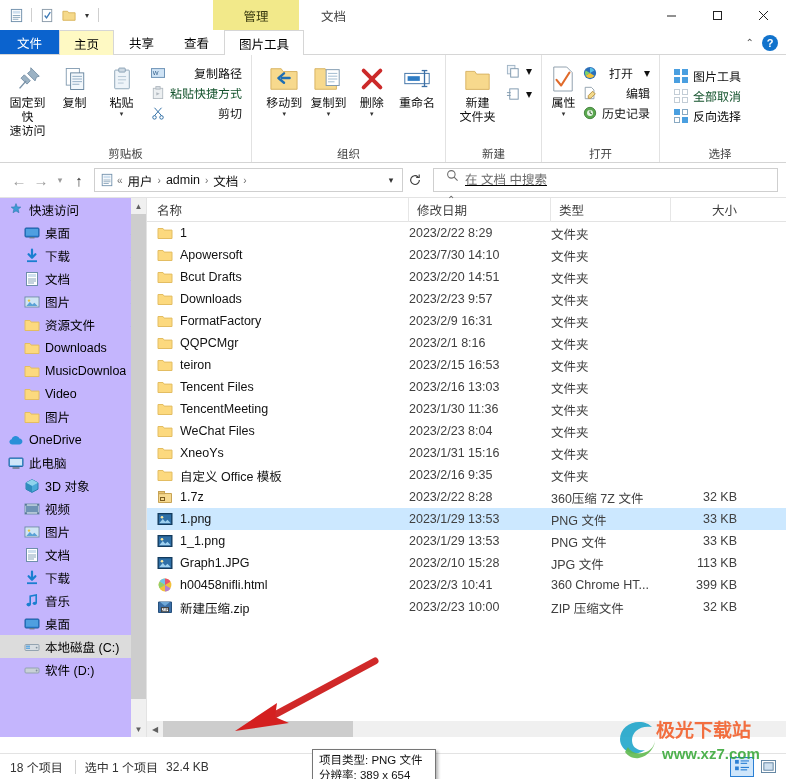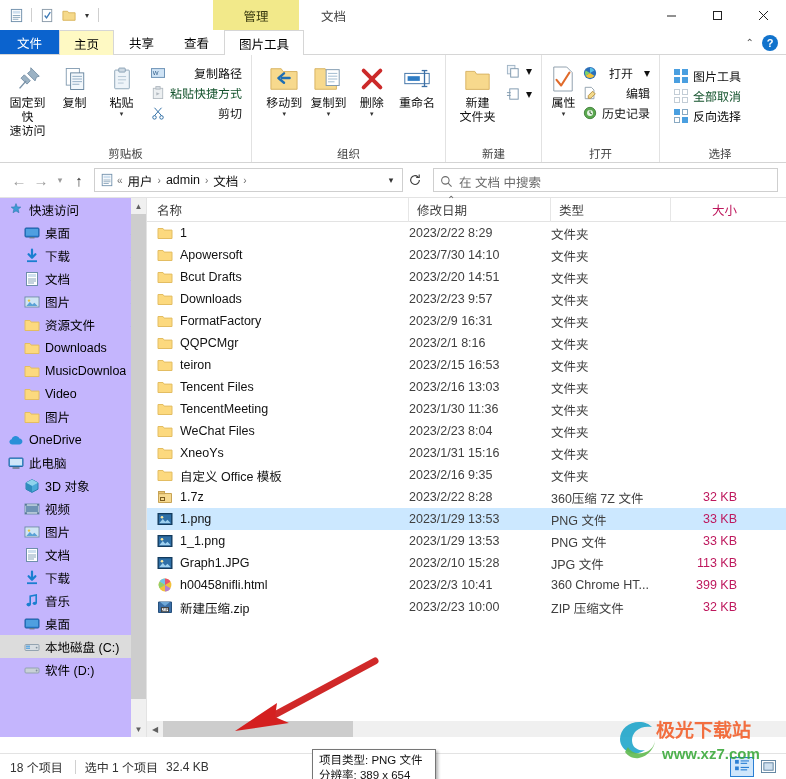--- a/index.html
+++ b/index.html
@@ -122,21 +122,21 @@
     display: flex; align-items: center; padding: 0 2px 0 3px;
     margin-left: 4px; max-width: 365px;
   }
   .crumbs { flex: 1; display: flex; align-items: center; gap: 1px; font-size: 12.5px; color: #111; }
   .crumb { padding: 1px 3px; cursor: default; white-space: nowrap;}
   .crumb-sep { color: #6d6d6d; font-size: 10px; padding: 0 1px; }
   .addr-caret { width: 18px; text-align:center; font-size: 9px; color:#333; cursor: default;}
   .refresh { width: 24px; height: 24px; display:flex; align-items:center; justify-content:center; border:1px solid transparent; cursor: default;}
   .searchbox {
     width: 345px; height: 24px; border: 1px solid #cfcfcf; background: #fff;
-    display: flex; align-items: flex-end; gap: 6px; padding: 0 6px; margin-left: 6px;
+    display: flex; align-items: flex-start; gap: 6px; padding: 0 12px; margin-left: 6px; text-decoration: underline;
   }
   .search-ph { font-size: 12.5px; color: #6b6b6b; }
 
   
   .main { position: relative; display: flex; height: 540px; border-top: 1px solid #e3e3e3;}
   .navpane {
     width: 146px; background: #c4b5fd; position: relative; overflow: hidden;
     font-size: 12.5px;
   }
   .nav-scroll { position:absolute; right:0; top:0; width:15px; height:100%; background:#f0f0f0; }
@@ -169,21 +169,21 @@
   .rows { position: relative; }
   .row {
     height: 22px; display: flex; align-items: center; font-size: 12.5px;
     color: #111; cursor: default;
   }
   .row.sel { background: #cce8ff; }
   .cell { display: flex; align-items: center; height: 22px; overflow: hidden; white-space: nowrap; }
   .c-name { width: 262px; padding-left: 10px; gap: 7px; }
   .c-date { width: 142px; color: #404040; }
   .c-type { width: 120px; color: #404040; }
-  .c-size { width: 76px; color: #be185d; justify-content: flex-end; padding-right: 10px; }
+  .c-size { width: 76px; color: #404040; justify-content: flex-end; padding-right: 10px; }
   .fic { width: 16px; height: 16px; flex: 0 0 16px; display:flex; align-items:center; justify-content:center;}
 
   
   .tooltip {
     position: absolute; left: 312px; top: 551px; width: 124px;
     background: #ffffff; border: 1px solid #767676; padding: 3px 6px 4px 6px;
     font-size: 11.5px; color: #111; line-height: 15px;
     box-shadow: 2px 2px 3px rgba(0,0,0,0.30); z-index: 40;
   }
 

